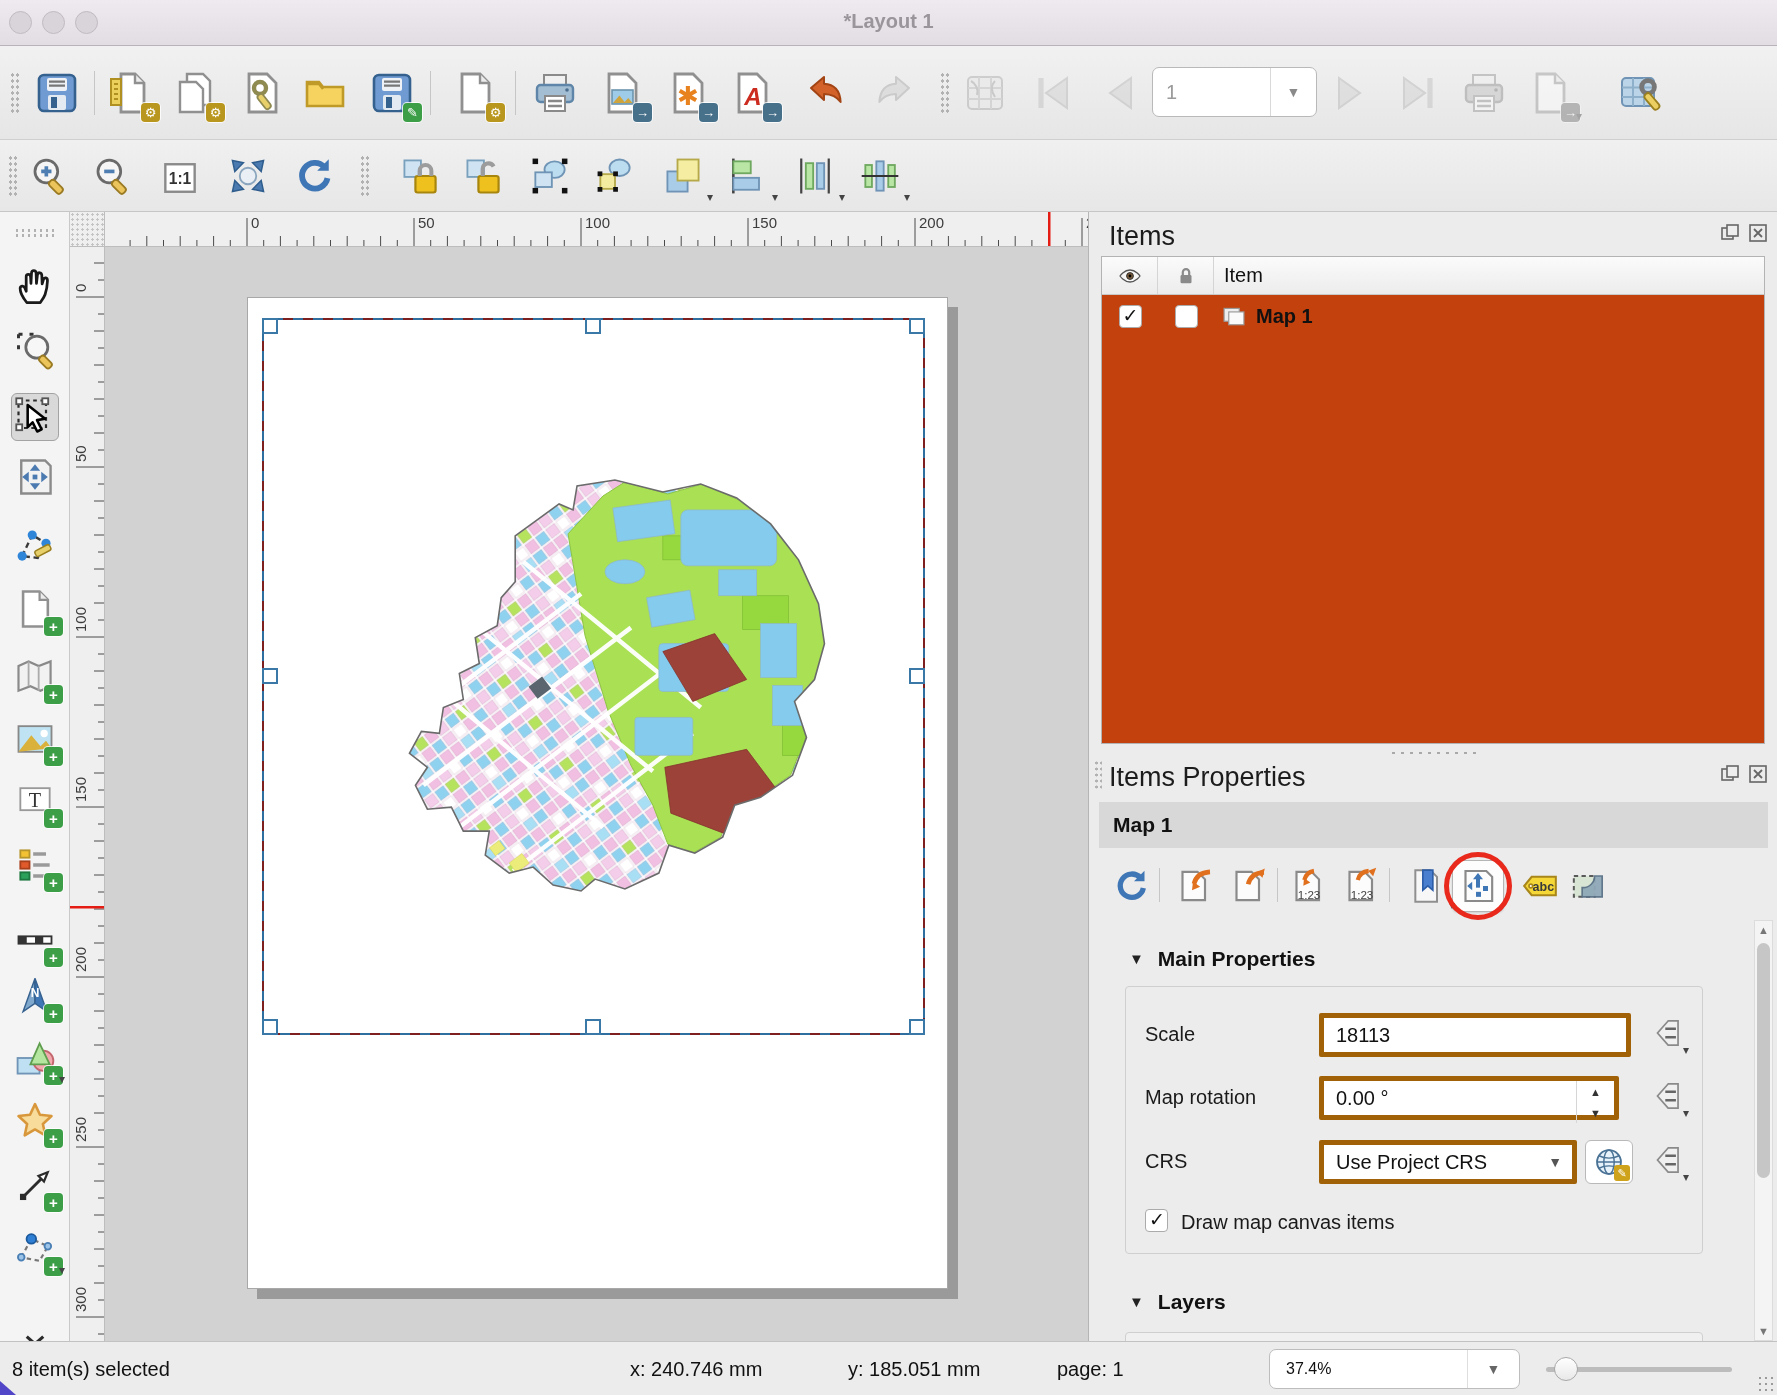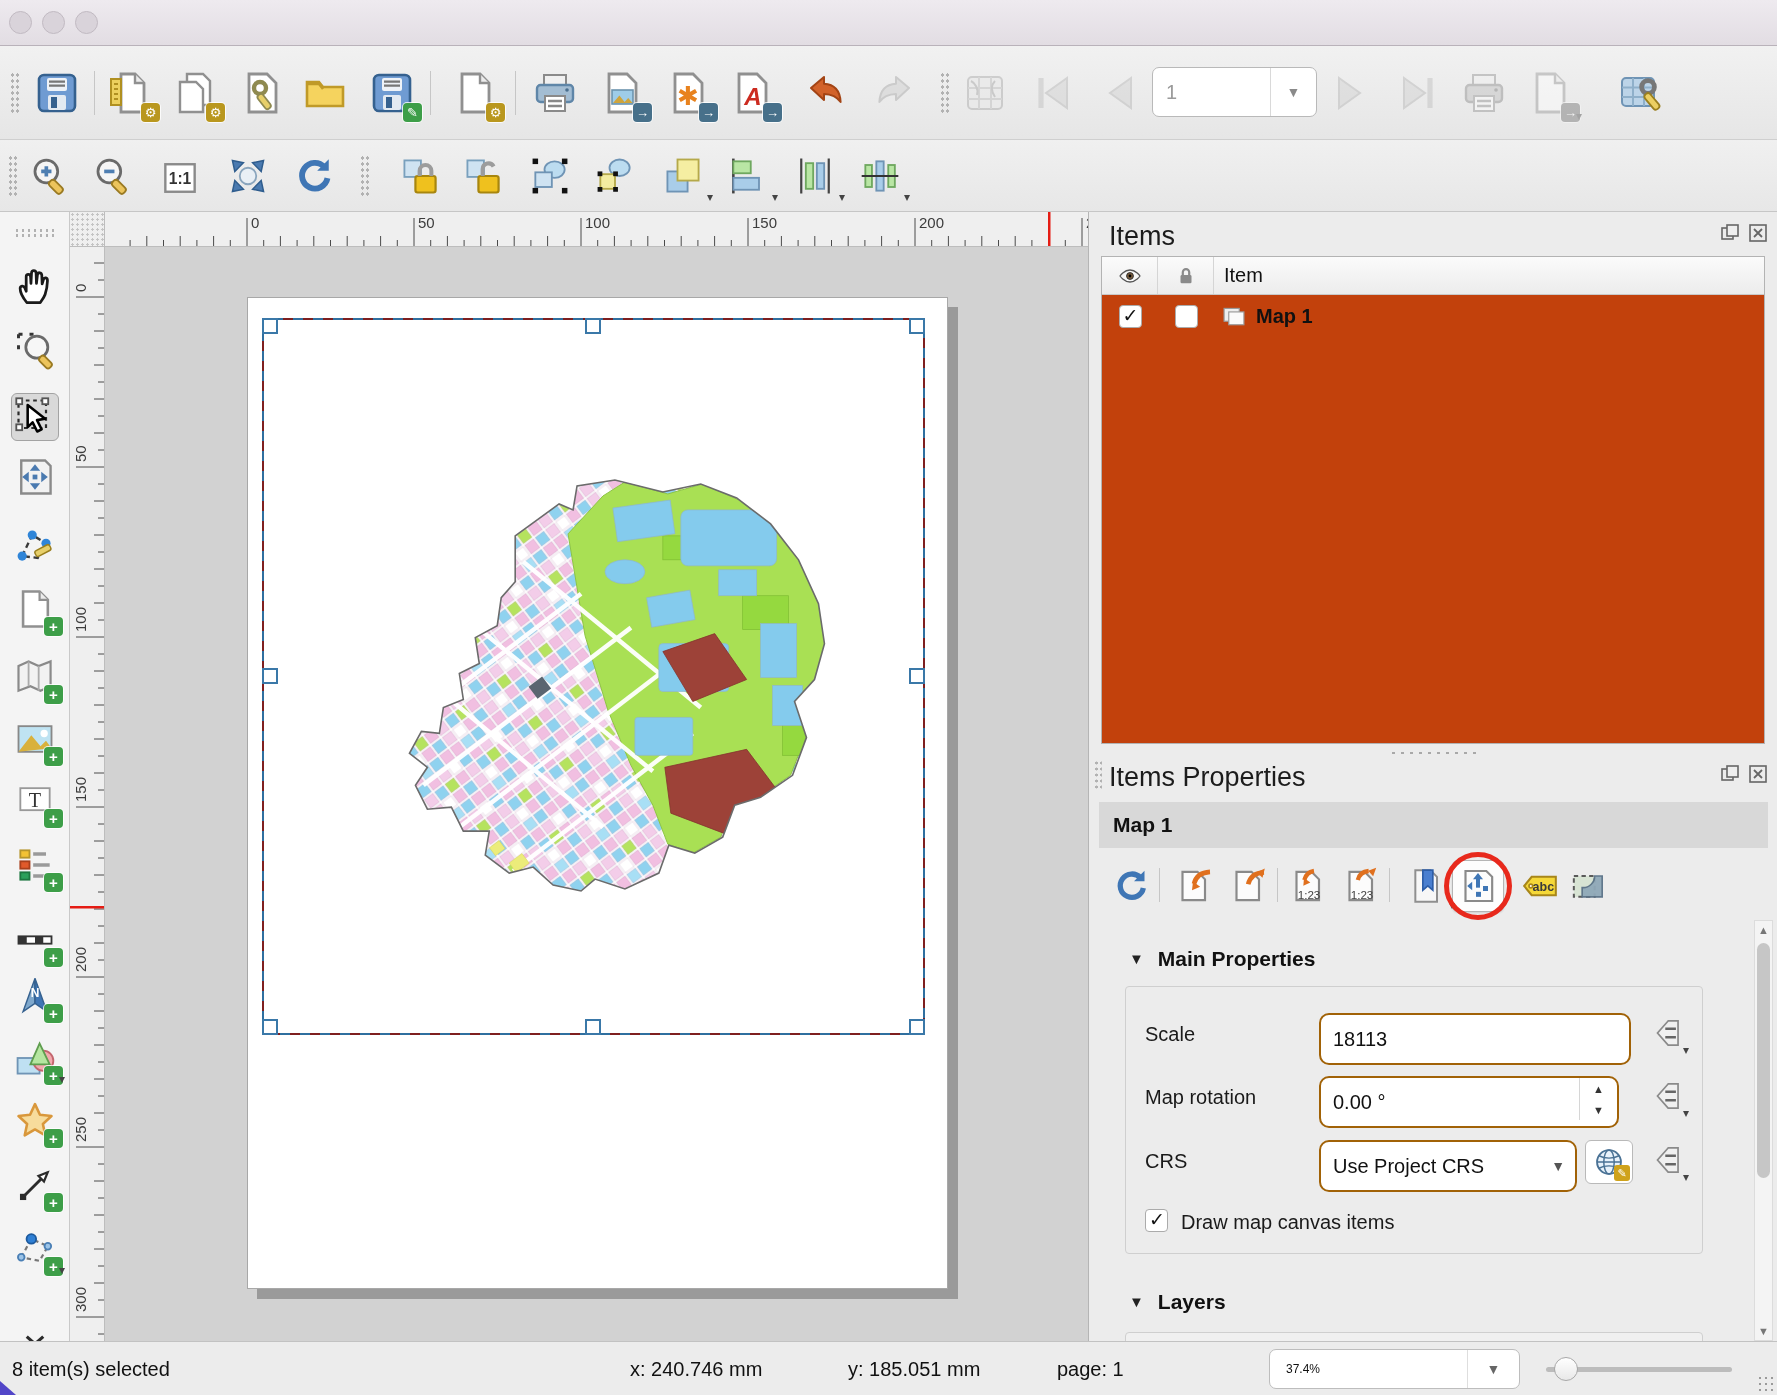--- a/index.html
+++ b/index.html
@@ -102,21 +102,21 @@
     border:1px solid #b5b5b5; border-radius:6px; box-shadow:0 1px 2px rgba(0,0,0,.12); }
 
   .secthead { position:absolute; font-size:21px; font-weight:bold; color:#111; }
   .secthead .tri { display:inline-block; margin-right:14px; font-size:15px; color:#222;
     transform:translateY(-2px); }
   #groupbox1 { position:absolute; left:36px; top:774px; width:578px; height:268px;
     border:1px solid #cfcfcf; border-radius:4px; }
   #groupbox2 { position:absolute; left:36px; top:1120px; width:578px; height:50px;
     border:1px solid #cfcfcf; border-radius:4px; background:#f0f0f0; }
   .fldlabel { position:absolute; font-size:20px; color:#1a1a1a; }
-  .field { position:absolute; height:52px; background:#fff; border:2px solid #a16207; border-radius:10px;
+  .field { position:absolute; height:44px; background:#fff; border:5px solid #a16207; border-radius:2px;
     font-size:20px; color:#111; display:flex; align-items:center; padding-left:12px; }
   .spin { position:absolute; right:0; top:0; width:38px; height:42px; border-left:1px solid #d6d6d6;
     display:flex; flex-direction:column; }
   .spin div { flex:1; display:flex; align-items:center; justify-content:center; font-size:11px; color:#333; }
   .combo-dd { position:absolute; right:10px; font-size:14px; color:#555; top:50%; transform:translateY(-50%); }
   .ovr { position:absolute; width:36px; height:44px; }
   .ovr .caret { position:absolute; right:-4px; bottom:0; font-size:12px; color:#444; }
   #globebtn { position:absolute; left:496px; top:928px; width:48px; height:44px; background:#fff;
     border:1px solid #b9b9b9; border-radius:6px; display:flex; align-items:center; justify-content:center; }
   #globebtn .badge { position:absolute; right:2px; bottom:2px; width:16px; height:16px; border-radius:3px;
@@ -129,40 +129,41 @@
     border-radius:7px; }
   #sbar .arr { position:absolute; left:0; width:17px; height:18px; display:flex; align-items:center;
     justify-content:center; color:#777; font-size:11px; }
 
   
   #statusbar { position:absolute; left:0; top:1341px; width:1777px; height:54px; background:#ececec;
     border-top:1px solid #c2c2c2; }
   .sbtext { position:absolute; top:50%; transform:translateY(-50%); font-size:20px; color:#111; }
   #zoomcombo { position:absolute; left:1269px; top:7px; width:251px; height:40px; background:#fff;
     border:1px solid #bdbdbd; border-radius:7px; display:flex; align-items:center; }
-  #zoomcombo .val { flex:1; padding-left:16px; font-size:12px; color:#111; }
+  #zoomcombo .val { flex:1; padding-left:16px; font-size:16px; color:#111; }
   #zoomcombo .dd { width:52px; height:100%; border-left:1px solid #dedede; display:flex;
     align-items:center; justify-content:center; color:#666; font-size:14px; }
   #zoomslider { position:absolute; left:1546px; top:0; width:186px; height:54px; }
   #zoomslider .track { position:absolute; left:0; right:0; top:25px; height:5px; background:#bcbcbc;
     border-radius:3px; }
   #zoomslider .knob { position:absolute; left:8px; top:15px; width:24px; height:24px; border-radius:50%;
     background:linear-gradient(#fff,#e8e8e8); border:1px solid #a8a8a8; }
   #resizegrip { position:absolute; right:4px; bottom:4px; width:16px; height:16px;
     background-image:radial-gradient(#9a9a9a 1.2px, transparent 1.3px); background-size:6px 6px; }
   #cornerartifact { position:absolute; left:0; bottom:0; width:0; height:0;
     border-left:16px solid #5246c8; border-top:14px solid transparent; }
 </style>
 </head>
 <body>
 
 <div id="titlebar">
   <div class="tl" style="left:9px"></div>
   <div class="tl" style="left:42px"></div>
   <div class="tl" style="left:75px"></div>
+  <div id="titletext">*Layout 1</div>
 </div>
 
 <div id="toolbar1">
     <div class="grip-v" style="left: 10px; top: 26px;"></div>
     <div class="tbtn" style="width: 52px; height: 52px; left: 31px; top: 21px;">
       <svg viewBox="0 0 24 24" width="48" height="48">
         <rect x="3" y="3" width="18" height="18" rx="2.5" fill="#6f9bd2" stroke="#35618f" stroke-width="1.3"></rect>
         <rect x="7" y="4.5" width="10" height="6.5" rx="1" fill="#eef2f7"></rect>
         <path d="M8 6.3h8M8 8.3h8" stroke="#777" stroke-width="1.1"></path>
         <rect x="7.5" y="13" width="9" height="7.5" rx="1" fill="#e3eaf2"></rect>

